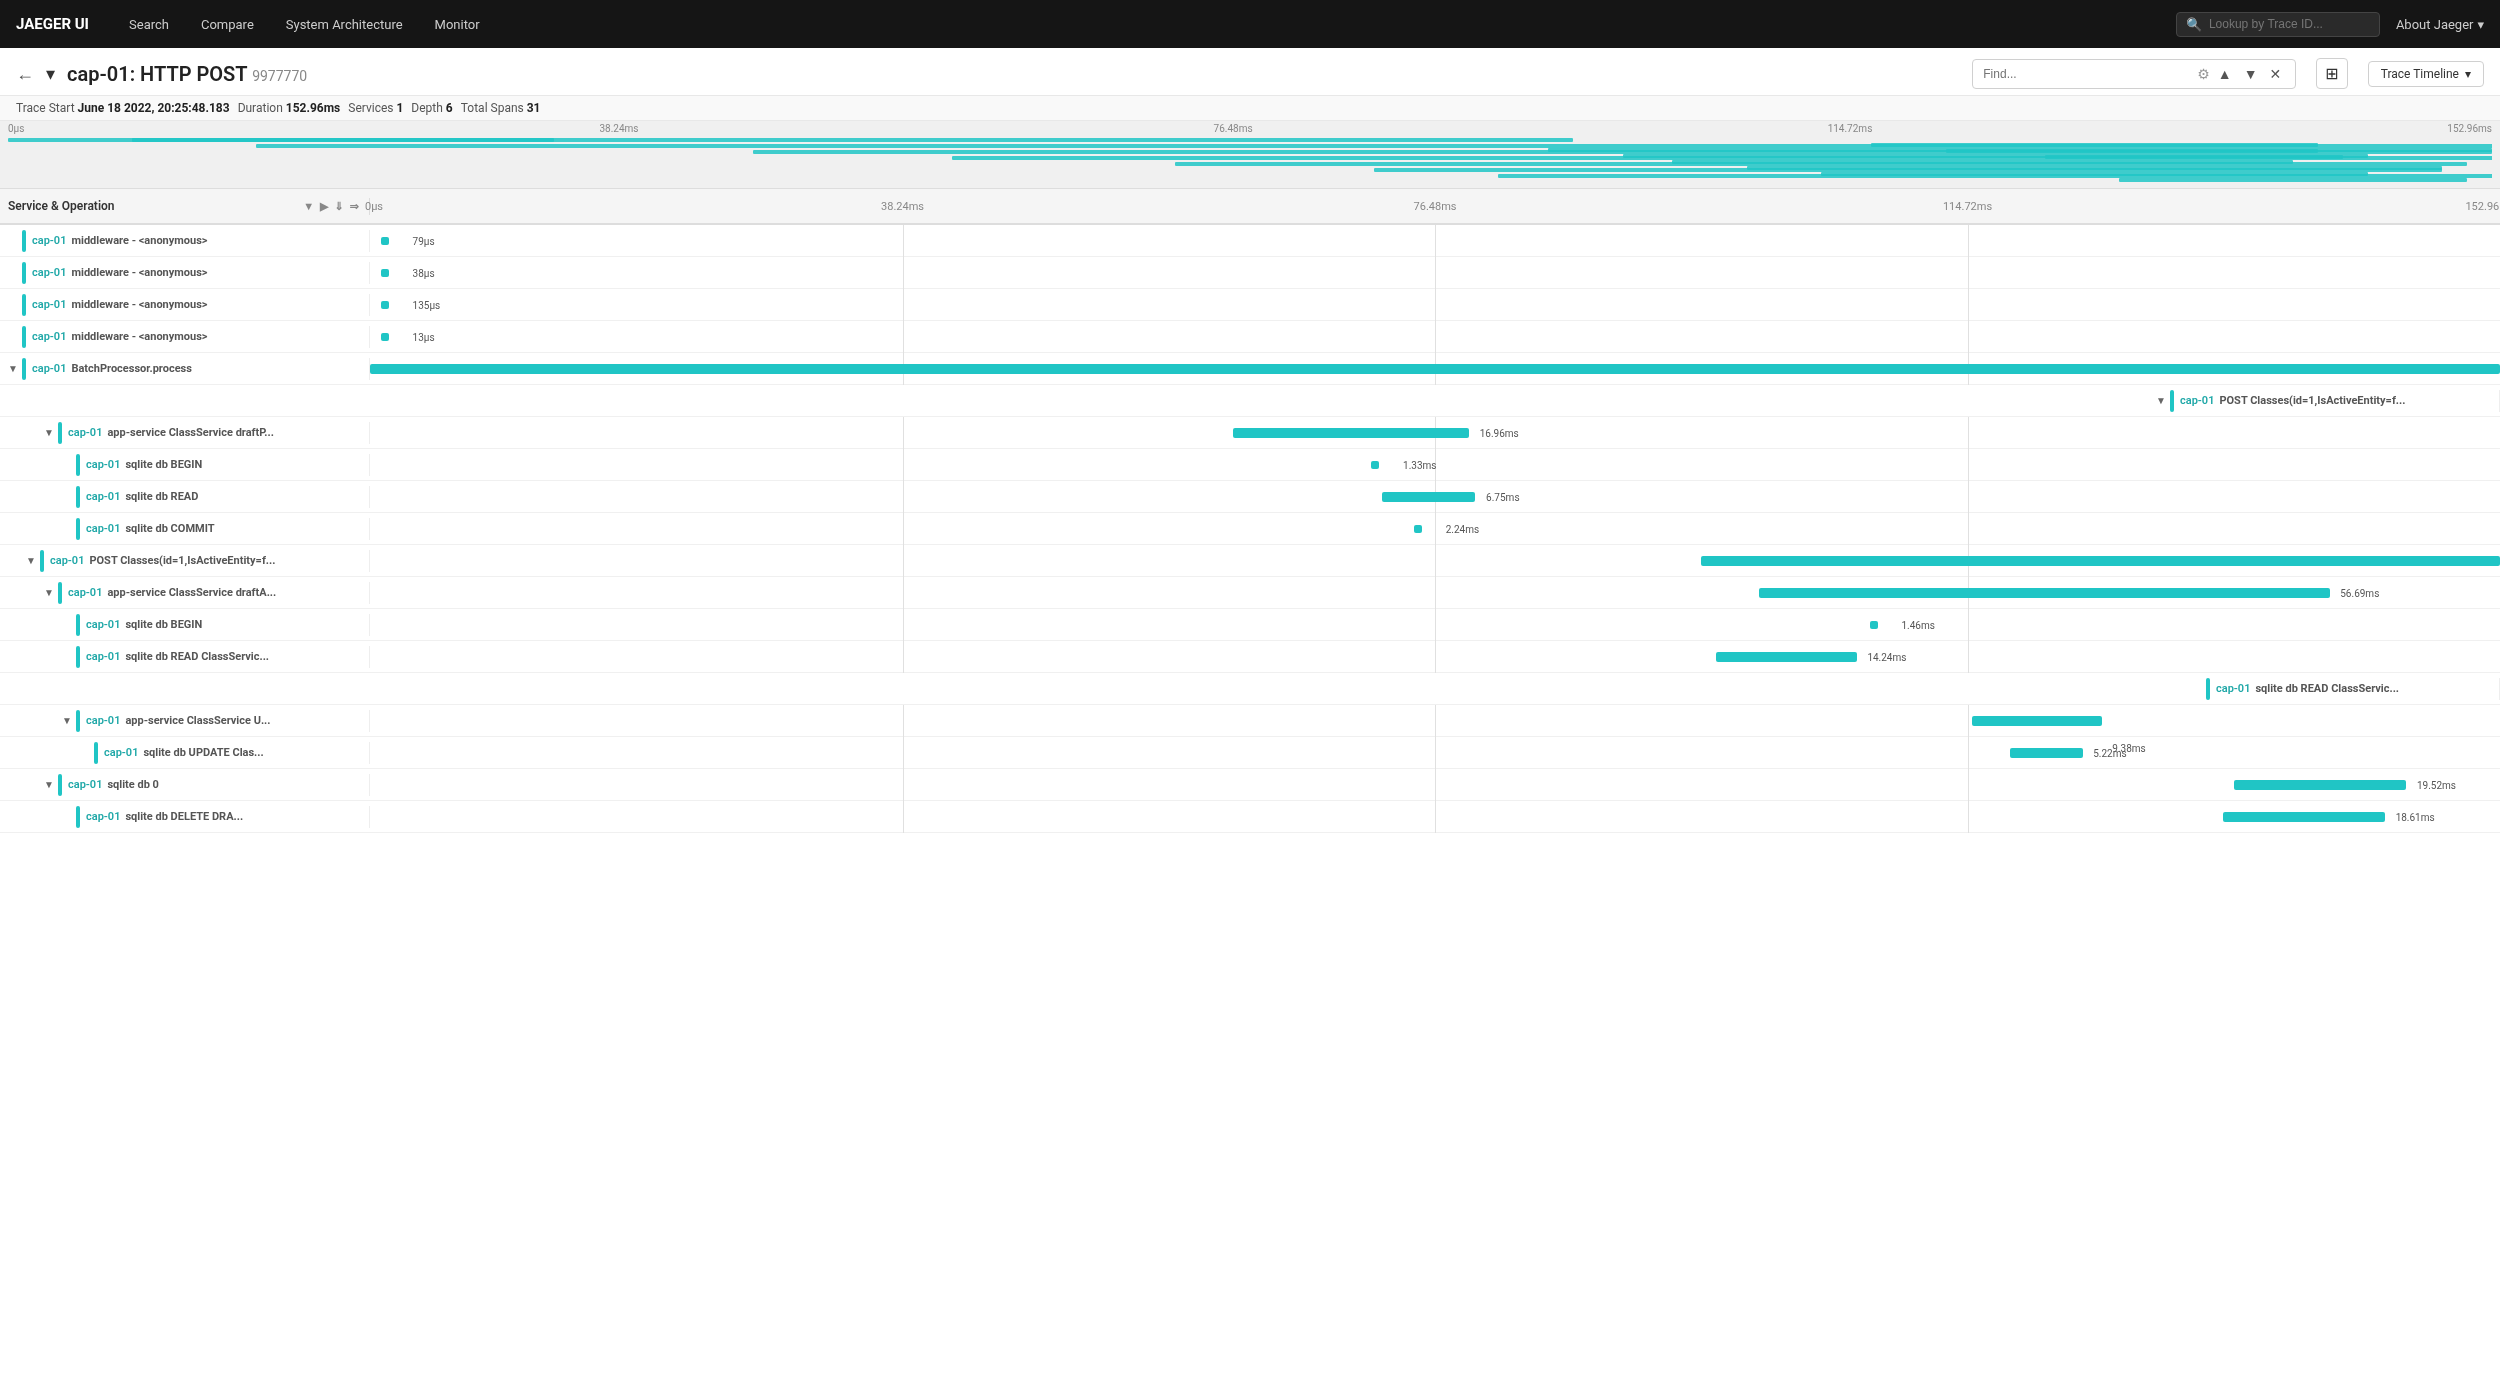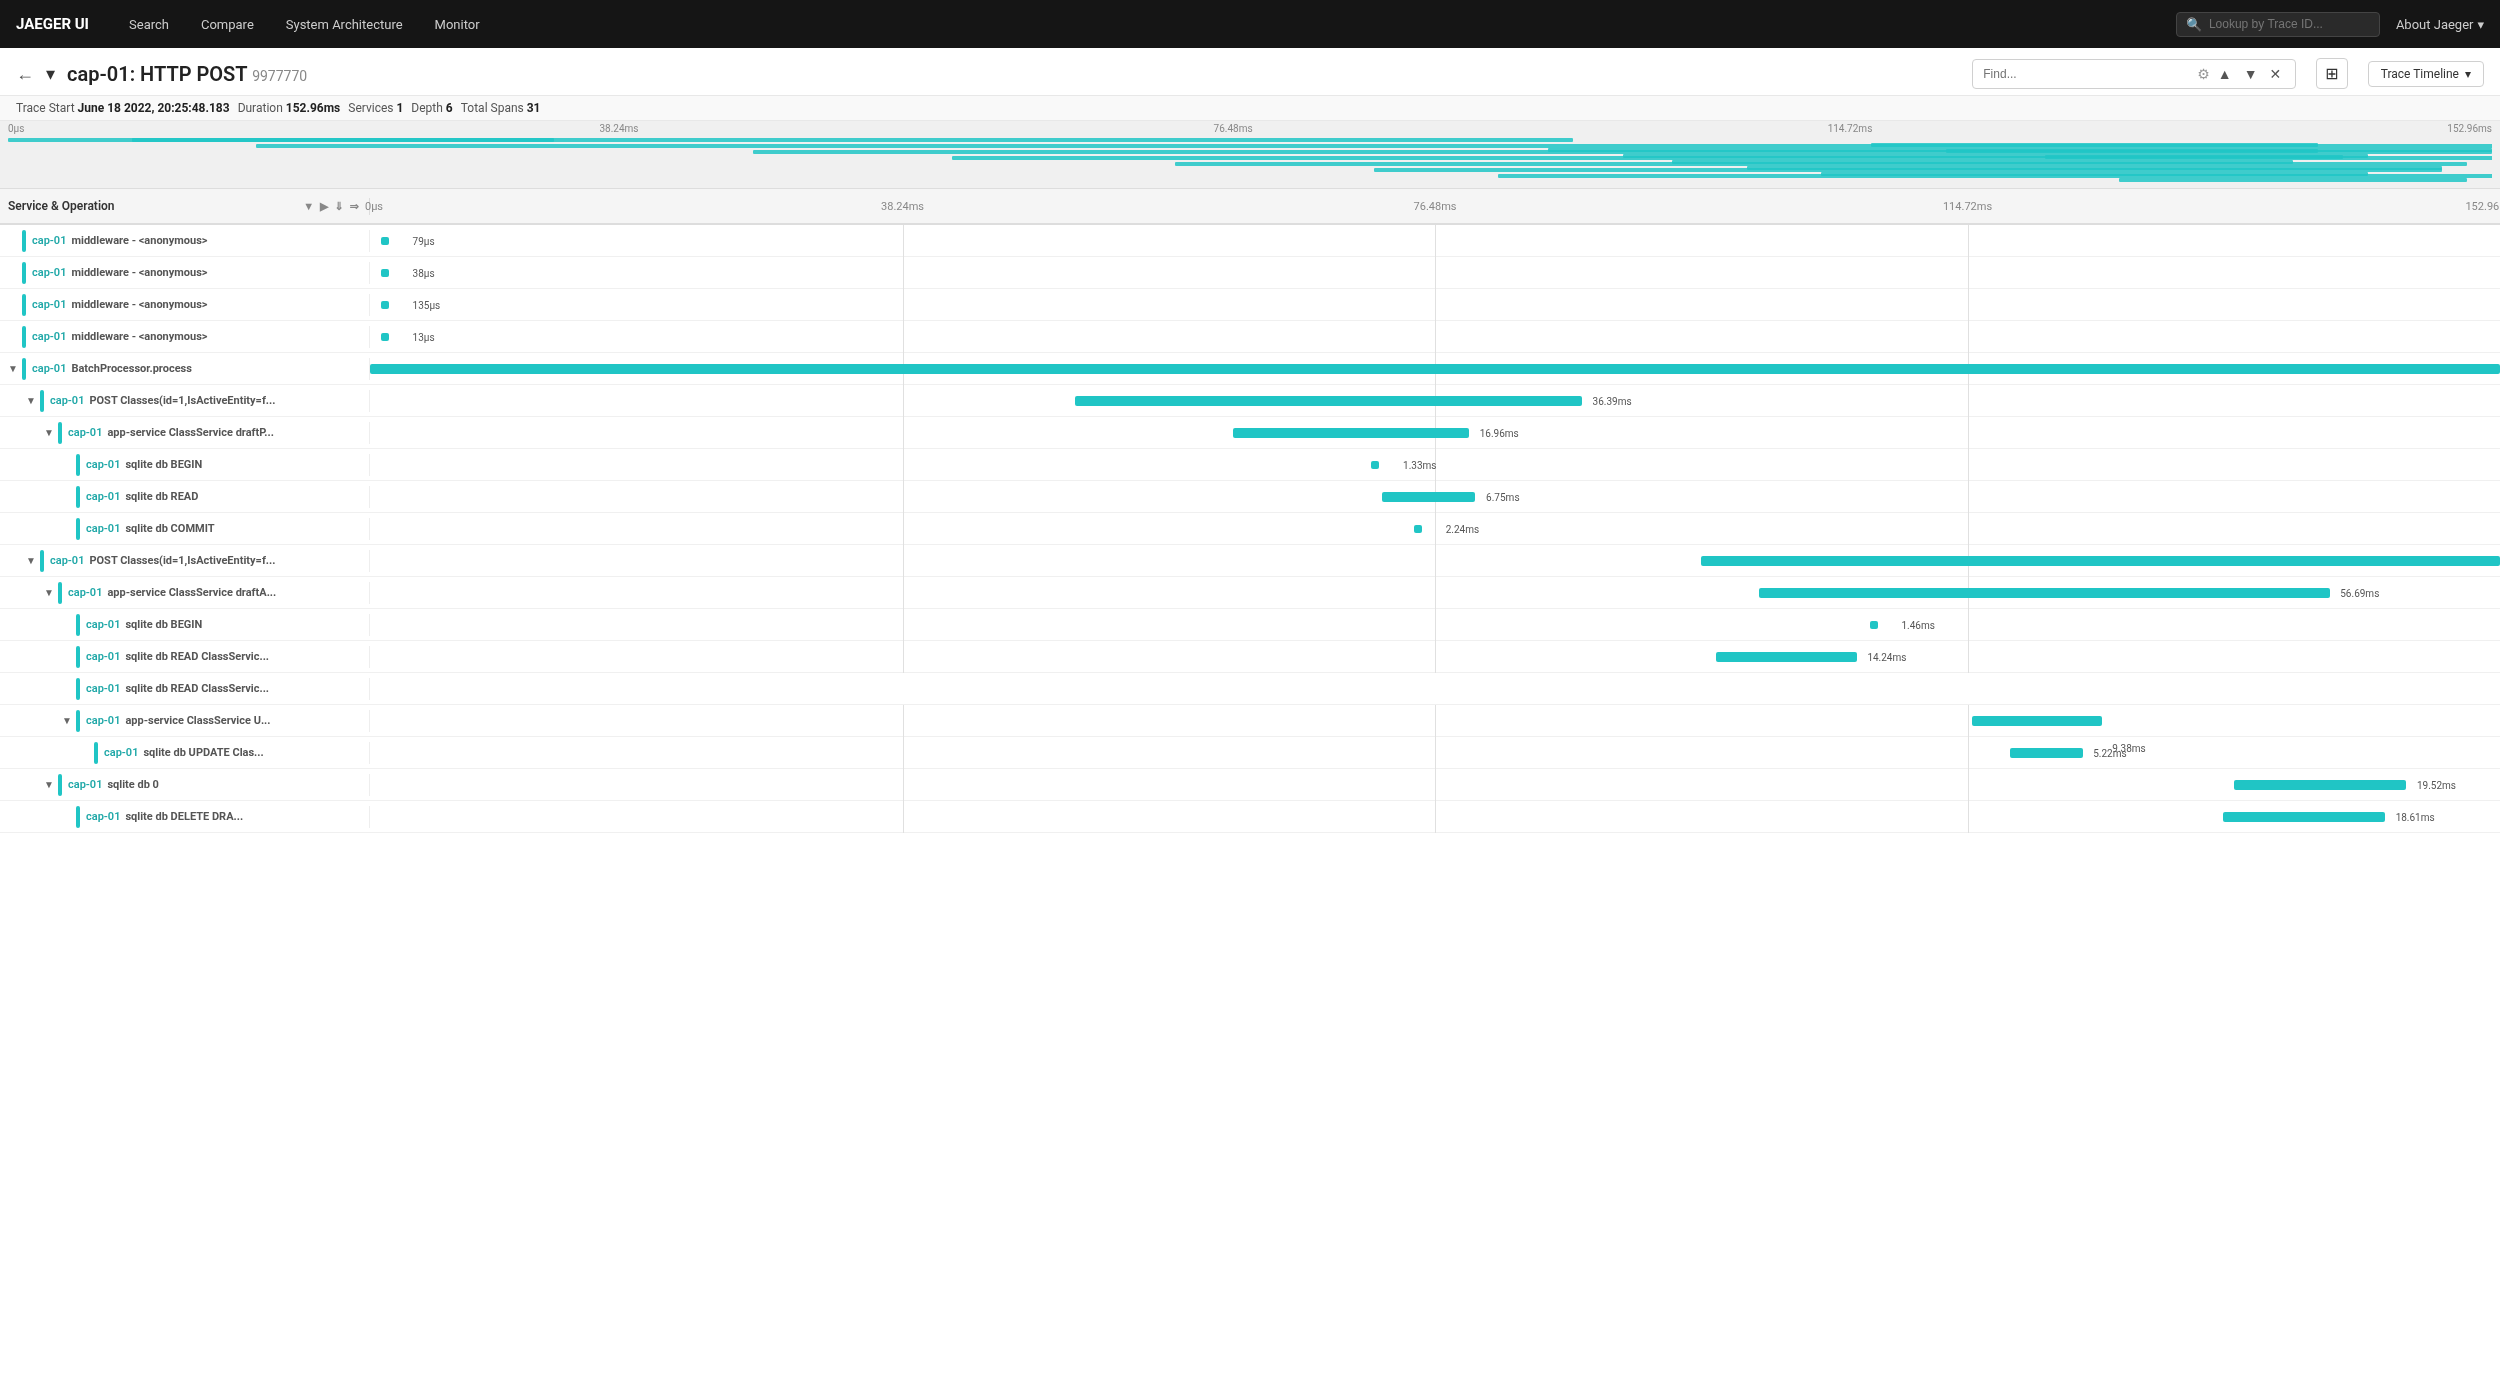--- a/index.html
+++ b/index.html
@@ -229,20 +229,21 @@
       position: absolute;
       font-size: 11px;
       color: #888;
       transform: translateX(-50%);
     }
     .span-row {
       display: flex;
       align-items: center;
       height: 32px;
       border-bottom: 1px solid #f0f0f0;
+      justify-content: flex-end;
     }
     .span-service-col {
       width: 370px;
       min-width: 370px;
       padding: 0 6px;
       display: flex;
       align-items: center;
       border-right: 1px solid #eee;
       overflow: hidden;
       white-space: nowrap;
@@ -517,27 +518,20 @@
       </div>
     </div>
     <div class="span-row">
       <div class="span-service-col">
         <span style="display: inline-block; width: 18px; min-width: 18px;"></span>
         <span class="expand-btn">▼</span>
         <span class="service-color-bar"></span>
         <span class="service-name">cap-01</span>
         <span class="op-name">POST Classes(id=1,IsActiveEntity=f...</span>
       </div>
-      <div class="span-timeline-col">
-        <div class="timeline-divider" style="left: 25%;"></div>
-        <div class="timeline-divider" style="left: 50%;"></div>
-        <div class="timeline-divider" style="left: 75%;"></div>
-        <div class="span-bar" style="left: 33.1%; width: 23.8%; top: 50%; transform: translateY(-50%);"></div>
-        <span class="span-bar-label" style="left: 57.4%; top: 50%; transform: translateY(-50%);">36.39ms</span>
-      </div>
     </div>
     <div class="span-row">
       <div class="span-service-col">
         <span style="display: inline-block; width: 36px; min-width: 36px;"></span>
         <span class="expand-btn">▼</span>
         <span class="service-color-bar"></span>
         <span class="service-name">cap-01</span>
         <span class="op-name">app-service ClassService draftP...</span>
       </div>
       <div class="span-timeline-col">

